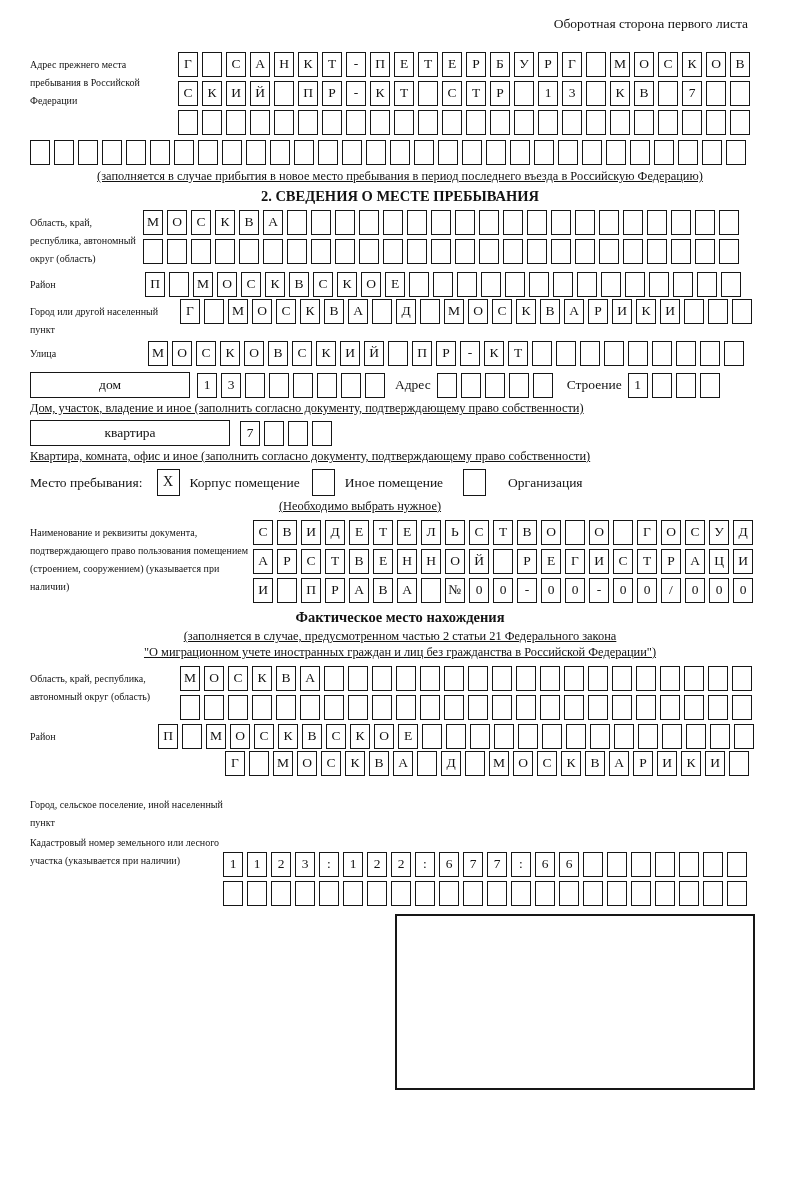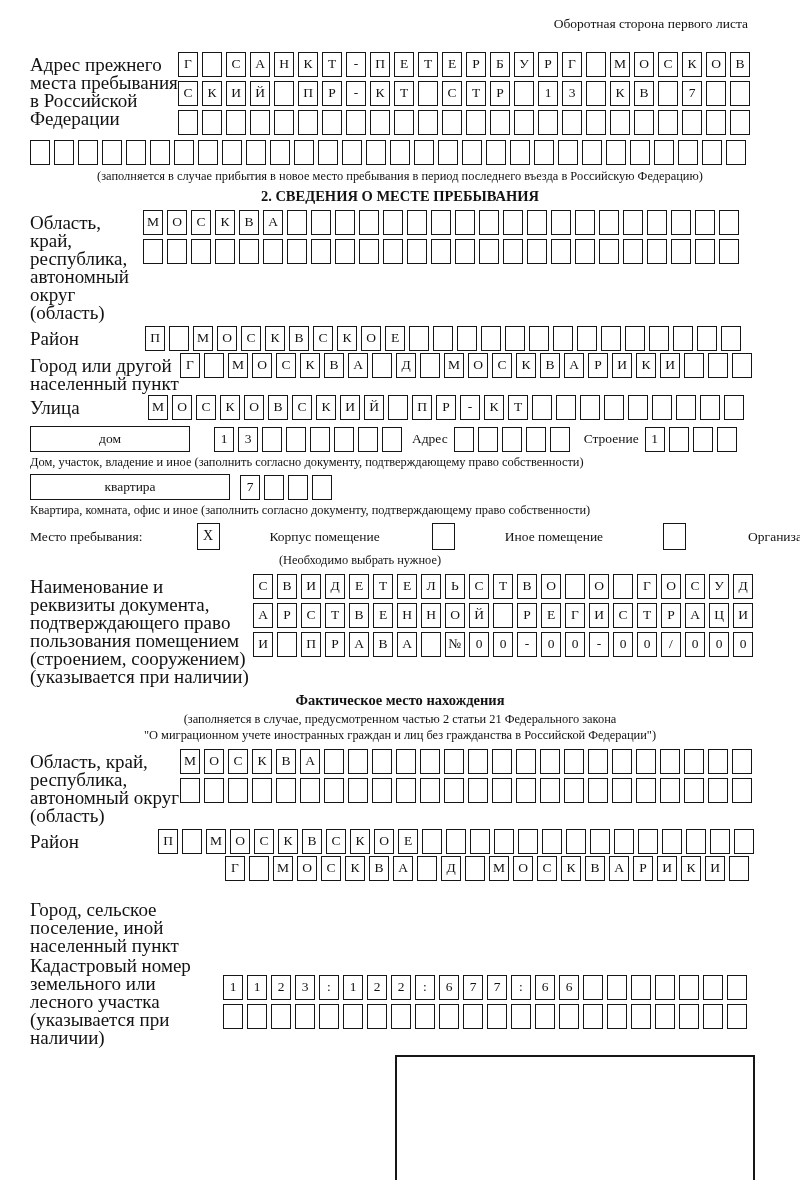--- a/index.html
+++ b/index.html
@@ -2,41 +2,41 @@
 <html><head>
 <meta charset="utf-8">
 <style>
   html,body{margin:0;padding:0;background:#fff;}
   body{width:800px;height:1180px;font-family:"Liberation Serif",serif;color:#121212;}
   .page{box-sizing:border-box;width:800px;height:1180px;padding:16px 30px 0 30px;overflow:hidden;}
 
   .hdr{font-size:13.5px;text-align:right;margin-right:22px;}
 
   .row{display:flex;align-items:flex-start;}
-  .lbl{font-size:19px;line-height:18px;flex:none;}
+  .lbl{font-size:10px;line-height:18px;flex:none;}
   .lbl.pad1{padding-top:4px;}
   .boxes{display:flex;gap:4px;flex:none;}
   .boxcol{display:flex;flex-direction:column;gap:4px;flex:none;}
   .cbox{flex:none;box-sizing:border-box;width:20px;height:25px;border:1.5px solid #161616;
         text-align:center;font-size:13.5px;line-height:22px;overflow:hidden;}
 
   .w148{width:148px;} .w113{width:113px;} .w115{width:115px;} .w150g{width:150px;}
   .w118{width:118px;} .w223{width:223px;} .w150f{width:150px;} .w128{width:128px;}
   .w195{width:195px;margin-top:41px;} .w193{width:193px;}
 
-  .note{font-size:12.4px;line-height:16px;}
+  .note{font-size:12.4px;line-height:16px;text-decoration:underline;}
   .center{text-align:center;}
   .sec-title{font-size:14.5px;font-weight:bold;text-align:center;}
 
   .widebox{flex:none;box-sizing:border-box;height:26px;border:1.6px solid #161616;
            text-align:center;font-size:13.5px;line-height:23px;}
   .domrow{display:flex;align-items:center;}
   .inline-lbl{flex:none;font-size:13.5px;line-height:26px;}
 
-  .stayrow{display:flex;align-items:center;gap:40px;}
+  .stayrow{display:flex;align-items:center;}
   .chk{flex:none;box-sizing:border-box;width:23px;height:27px;border:1.6px solid #161616;
        text-align:center;font-size:14px;line-height:24px;}
   .stay-lbl{flex:none;font-size:13.5px;}
 
   .stampbox{box-sizing:border-box;width:360px;height:176px;border:2px solid #161616;margin-left:365px;}
   .stampnote{width:410px;margin-left:340px;text-align:center;font-size:12.4px;line-height:16.5px;}
 
   .mt2{margin-top:2px;} .mt3{margin-top:3px;} .mt4{margin-top:4px;} .mt5{margin-top:5px;}
   .mt6{margin-top:6px;} .mt8{margin-top:8px;} .mt20{margin-top:20px;}
   .mr14{margin-right:14px;} .ml10{margin-left:10px;} .ml12{margin-left:12px;}
@@ -315,21 +315,21 @@
         <span class="cbox">&nbsp;</span>
         <span class="cbox">&nbsp;</span>
         <span class="cbox">&nbsp;</span>
         <span class="cbox">&nbsp;</span>
         <span class="cbox">&nbsp;</span>
         <span class="cbox">&nbsp;</span>
       </div>
   </div>
 
   <div class="domrow mt6">
-    <div class="widebox" style="width:160px;margin-right:24px;">дом</div>
+    <div class="widebox" style="width:160px;margin-right:7px;">дом</div>
     <div class="boxes">
         <span class="cbox">1</span>
         <span class="cbox">3</span>
         <span class="cbox">&nbsp;</span>
         <span class="cbox">&nbsp;</span>
         <span class="cbox">&nbsp;</span>
         <span class="cbox">&nbsp;</span>
         <span class="cbox">&nbsp;</span>
         <span class="cbox">&nbsp;</span>
       </div>

